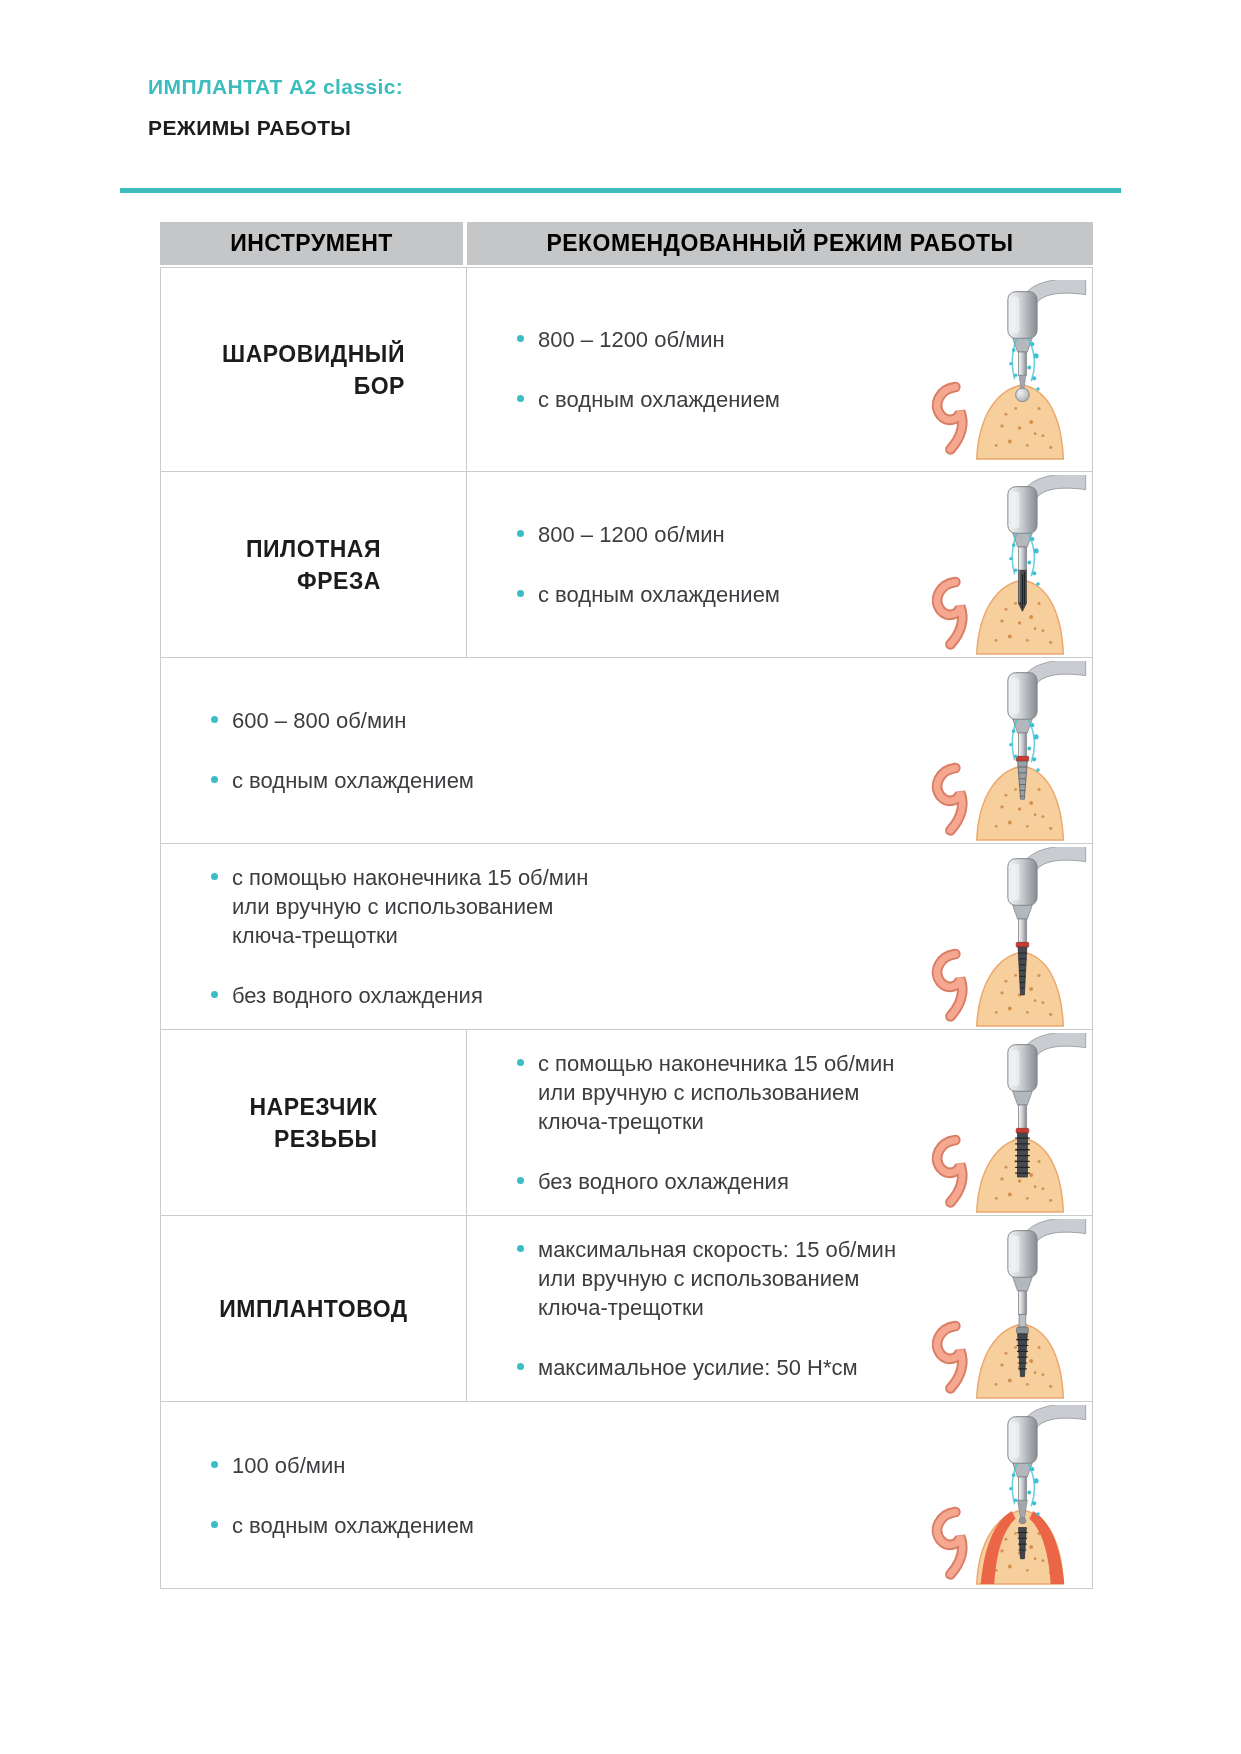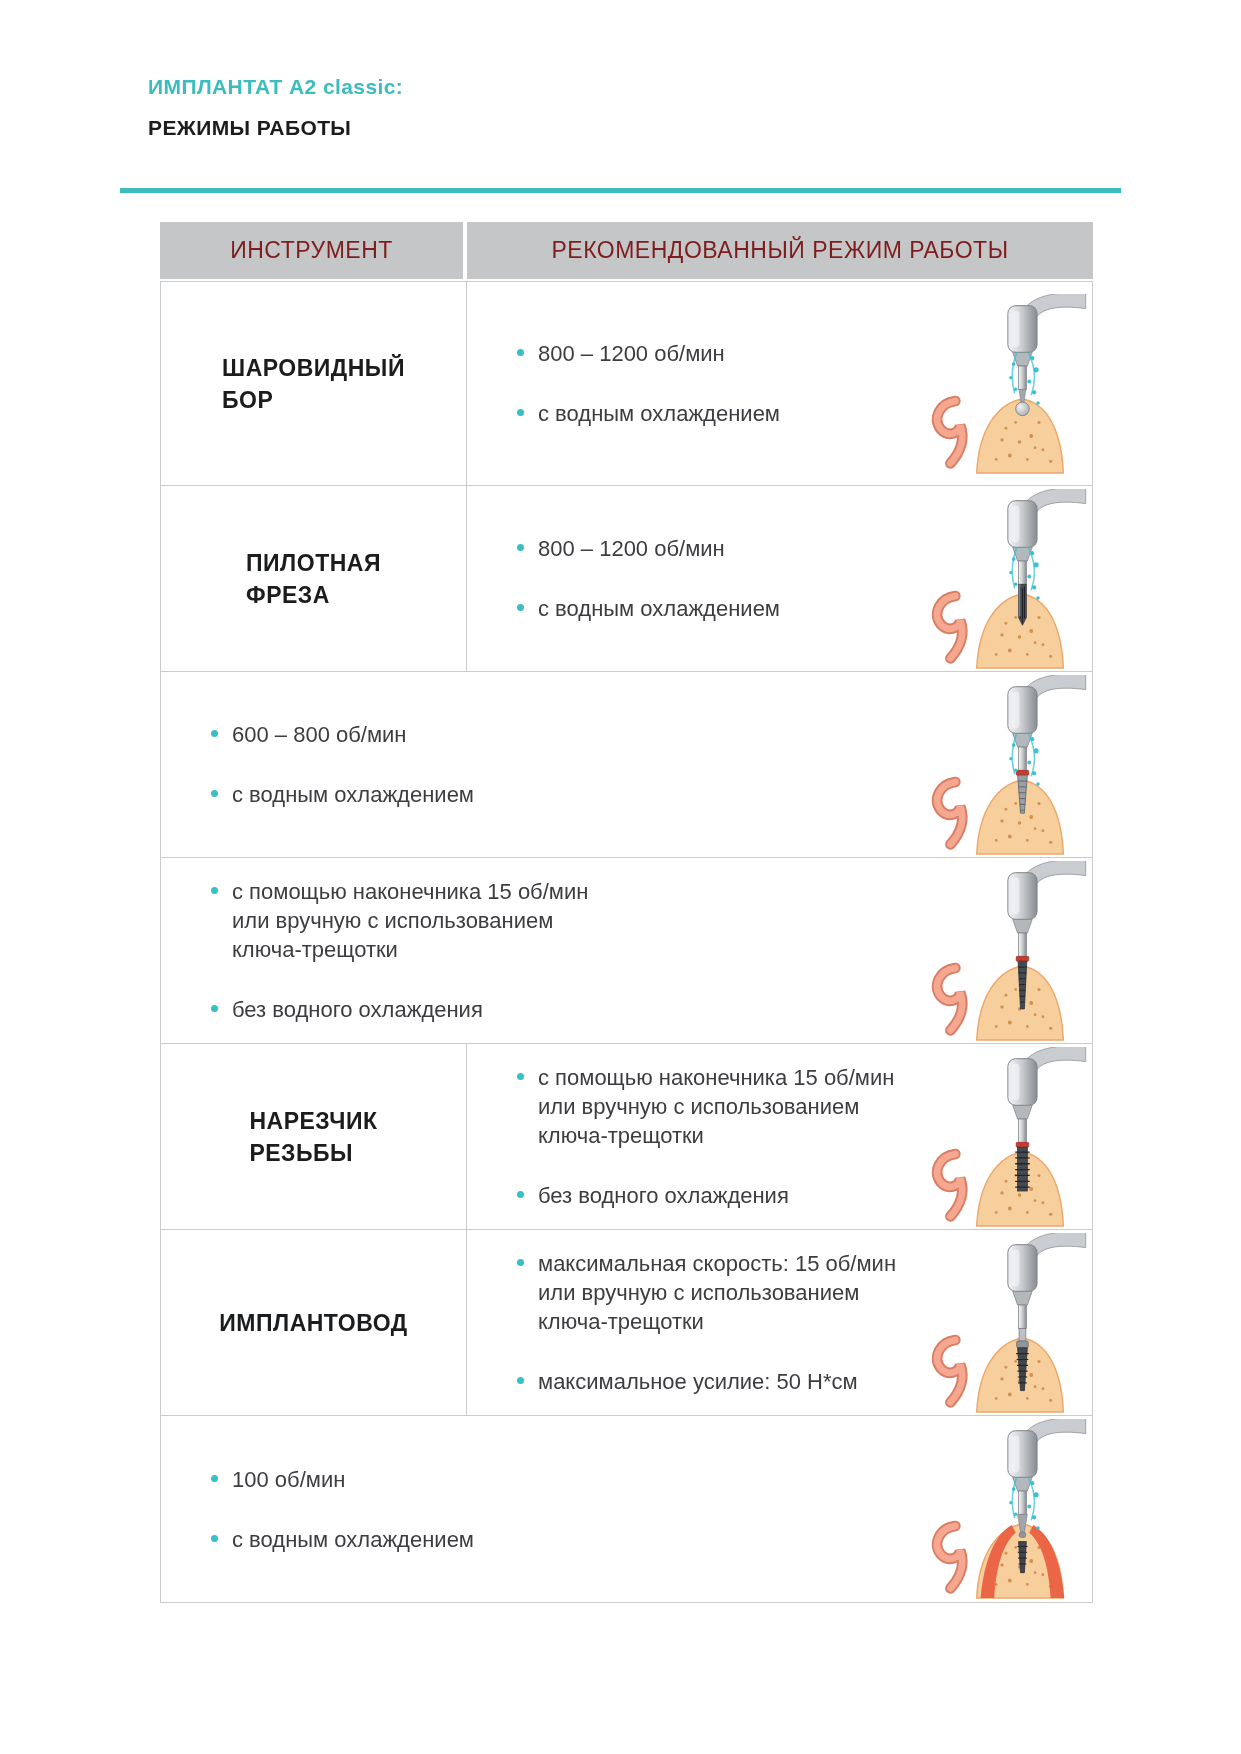--- a/index.html
+++ b/index.html
@@ -15,32 +15,32 @@
     font-family:"Liberation Sans","DejaVu Sans",sans-serif;
     overflow:hidden;
   }
   .title{margin:66px 0 0 148px;}
   .title .l{font-weight:bold;font-size:21px;line-height:41px;letter-spacing:0.4px;color:#1b1c1e;}
   .title .accent{color:var(--accent-teal);}
   .divider{width:1001px;height:5px;background:var(--accent-teal);margin:40px 0 0 120px;}
   .tbl{margin:29px 0 0 160px;width:933px;}
   .thead{display:flex;gap:4px;}
   .th{
-    background:var(--header-bg);height:57px;display:flex;align-items:center;justify-content:center;
-    font-weight:normal;font-size:23px;letter-spacing:0.5px;color:#7f1d1d;
+    background:var(--header-bg);height:43px;display:flex;align-items:center;justify-content:center;
+    font-weight:bold;font-size:23px;letter-spacing:0.5px;color:#000000;
   }
   .th.c1{width:303px;flex:none;}
   .th.c2{flex:1;}
   .tbody{border:1px solid var(--table-border);margin-top:2px;background:#fff;}
   .row{display:flex;height:186px;border-bottom:1px solid var(--table-border);}
   .row:first-child{height:204px;}
   .row:last-child{border-bottom:none;}
   .cell-name{
     width:306px;flex:none;border-right:1px solid var(--table-border);
-    display:flex;align-items:center;justify-content:center;text-align:left;
+    display:flex;align-items:center;justify-content:center;text-align:right;
     font-weight:bold;font-size:23px;letter-spacing:0.5px;line-height:32px;color:#1b1c1e;
     white-space:pre-line;padding:0 14px;
   }
   .cell-mode{flex:1;position:relative;display:flex;align-items:center;padding-left:36px;}
   .bullets{list-style:none;margin:12px;padding:0;display:flex;flex-direction:column;gap:31px;max-width:400px;}
   .bullets li{position:relative;padding-left:23px;font-size:22px;line-height:29px;color:#3c3d40;}
   .bullets li::before{
     content:"";position:absolute;left:2px;top:10px;width:7px;height:7px;border-radius:50%;
     background:var(--bullet-teal);
   }

